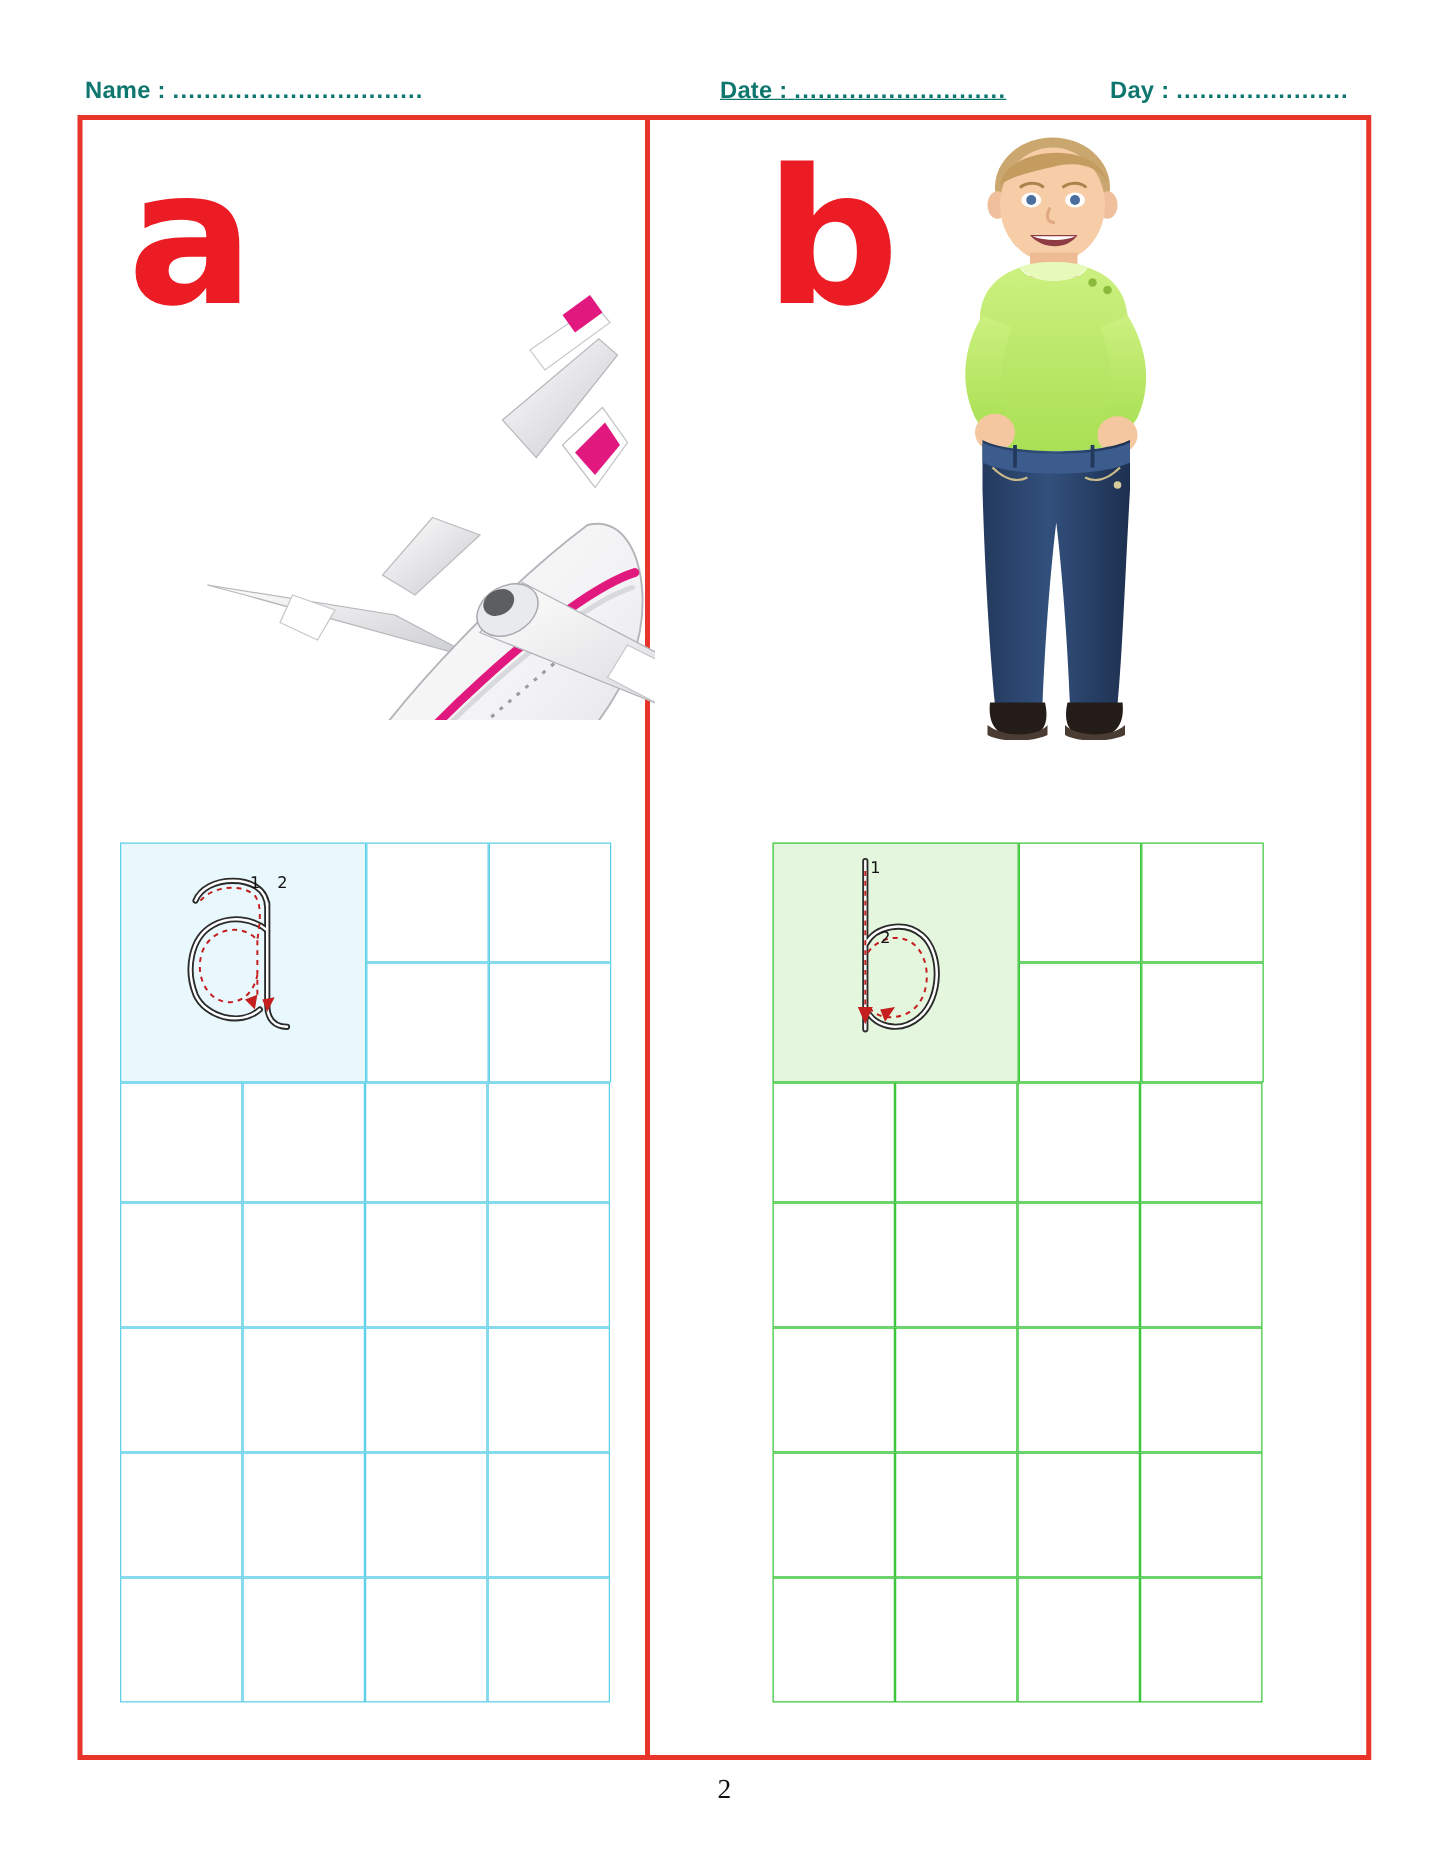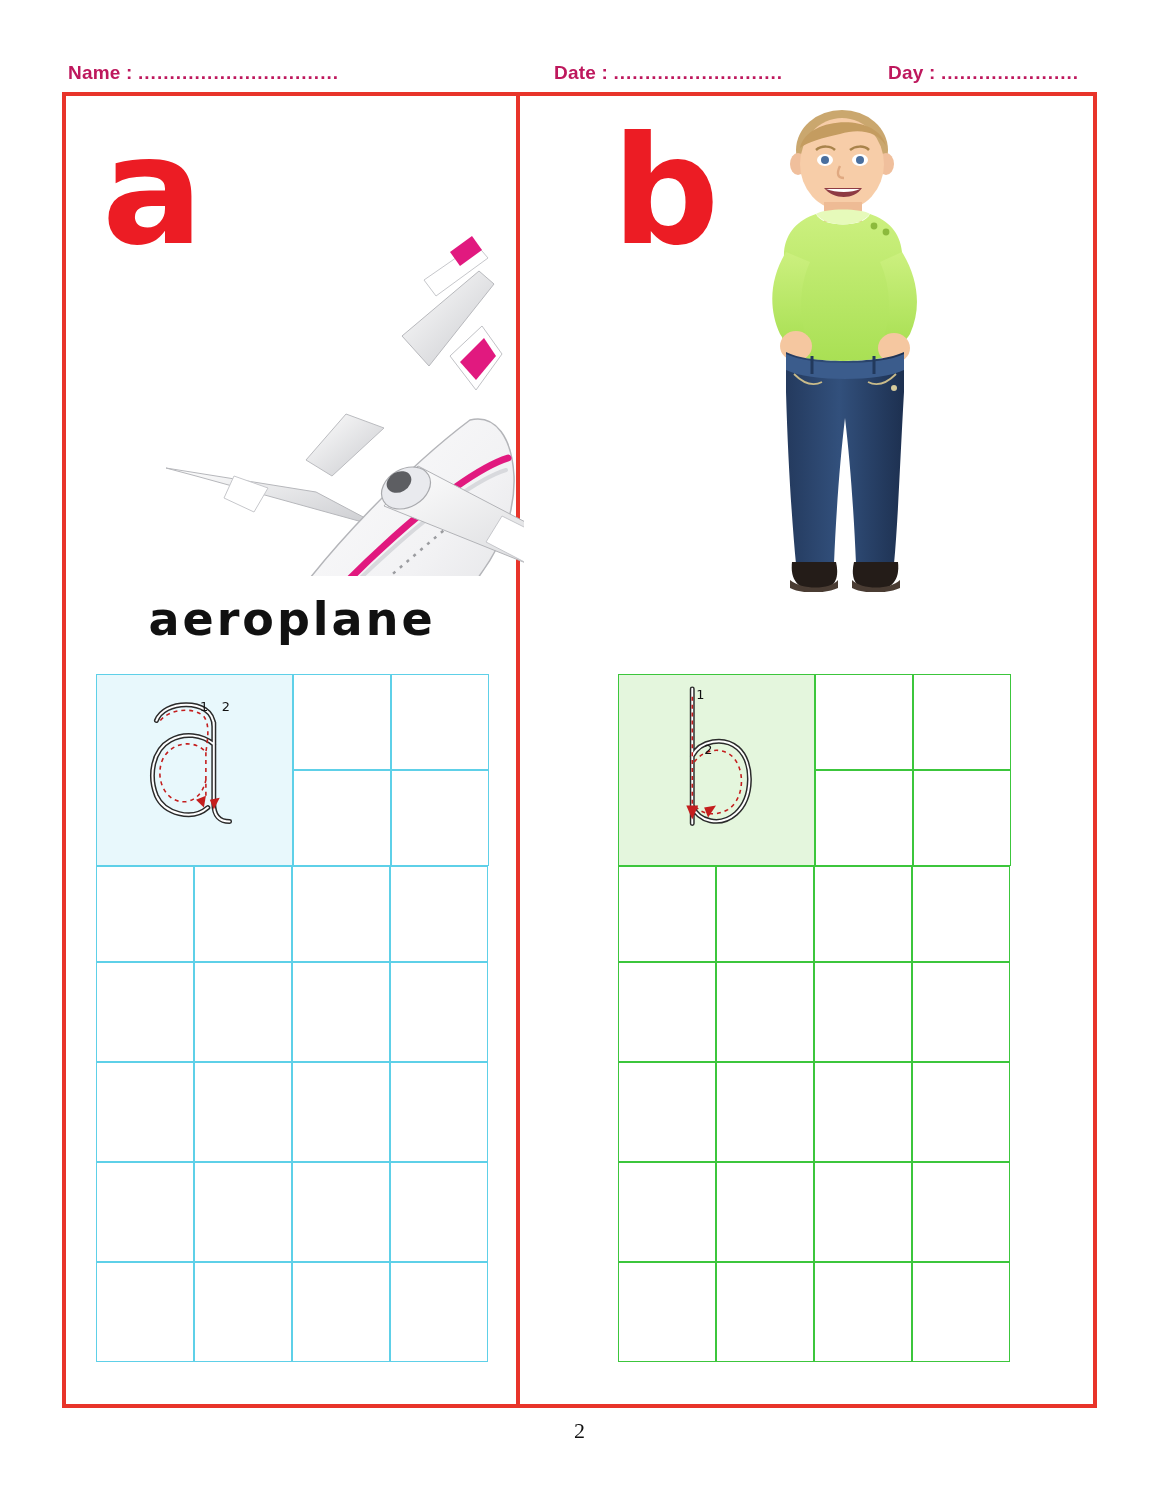--- a/index.html
+++ b/index.html
@@ -21,26 +21,26 @@
     top: 58px;
     left: 60px;
     width: 1040px;
     height: 30px;
     display: flex;
     align-items: center;
   }
   .header-field {
     font-size: 19px;
     font-weight: bold;
-    color: #be185d;
+    color: #0f766e;
     white-space: nowrap;
     letter-spacing: 0.2px;
   }
   .hf-name { position: absolute; left: 8px; }
-  .hf-date { position: absolute; left: 494px; }
+  .hf-date { position: absolute; left: 516px; text-decoration: underline; }
   .hf-day  { position: absolute; left: 828px; text-align: right; }
   .dots {
     font-weight: bold;
     letter-spacing: 1px;
   }
 
   
   .page-frame {
     position: absolute;
     left: 62px;
@@ -249,21 +249,20 @@
       <path d="M366 180 L398 150 L418 178 L392 214 Z" fill="#ffffff" stroke="#c1c2c6" stroke-width="1"></path>
       <path d="M376 186 L400 162 L412 180 L392 204 Z" fill="#e1197f"></path>
 
       <path d="M186 560 L182 582" stroke="#8c8d91" stroke-width="4"></path>
       <circle cx="182" cy="586" r="7" fill="#3b3c40"></circle>
       <path d="M318 472 L330 500" stroke="#8c8d91" stroke-width="4"></path>
       <circle cx="333" cy="504" r="7" fill="#3b3c40"></circle>
     </svg>
   </div>
 
-  <div class="word">aeroplane</div>
 
   <div class="grid grid-a">
 
     <div class="grid-row" style="height:96px;">
       <div class="cell cell-model" style="width:197px;height:192px;">
         <svg class="model-svg" viewBox="0 0 197 192" preserveAspectRatio="xMidYMid meet">
           <g transform="translate(52,30)">
 
             <path d="M66 22 C 66 6 52 0 38 0 C 24 0 12 6 8 16
                      M66 18 L66 100 C66 112 72 118 82 118

